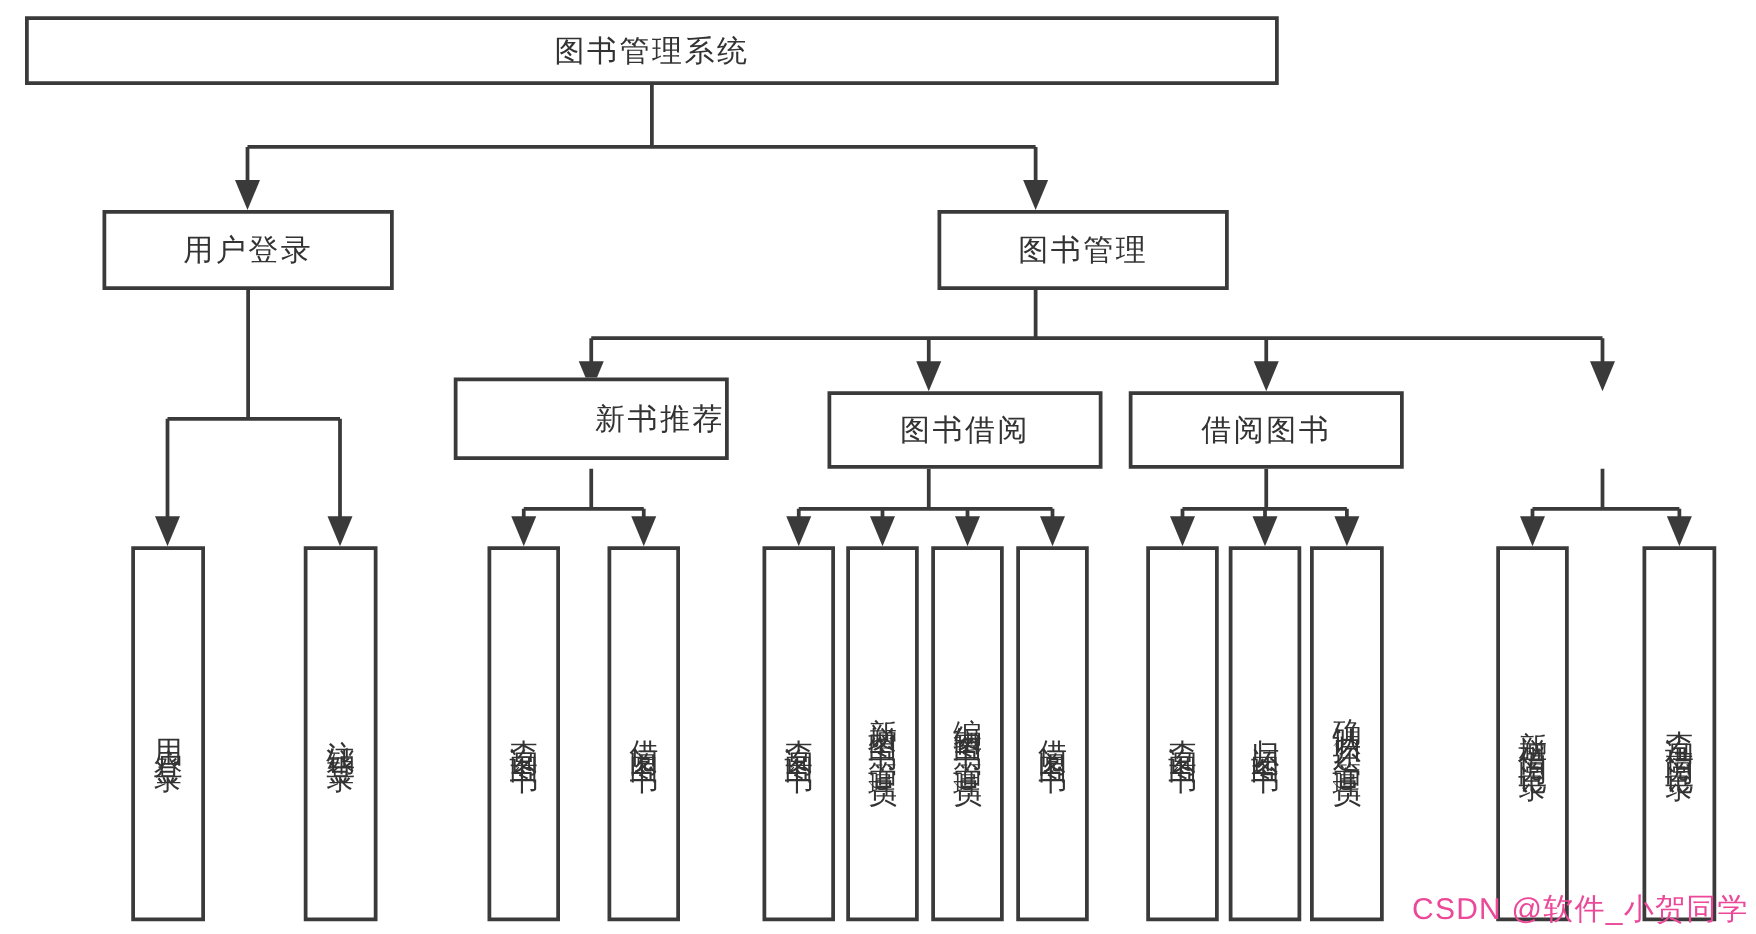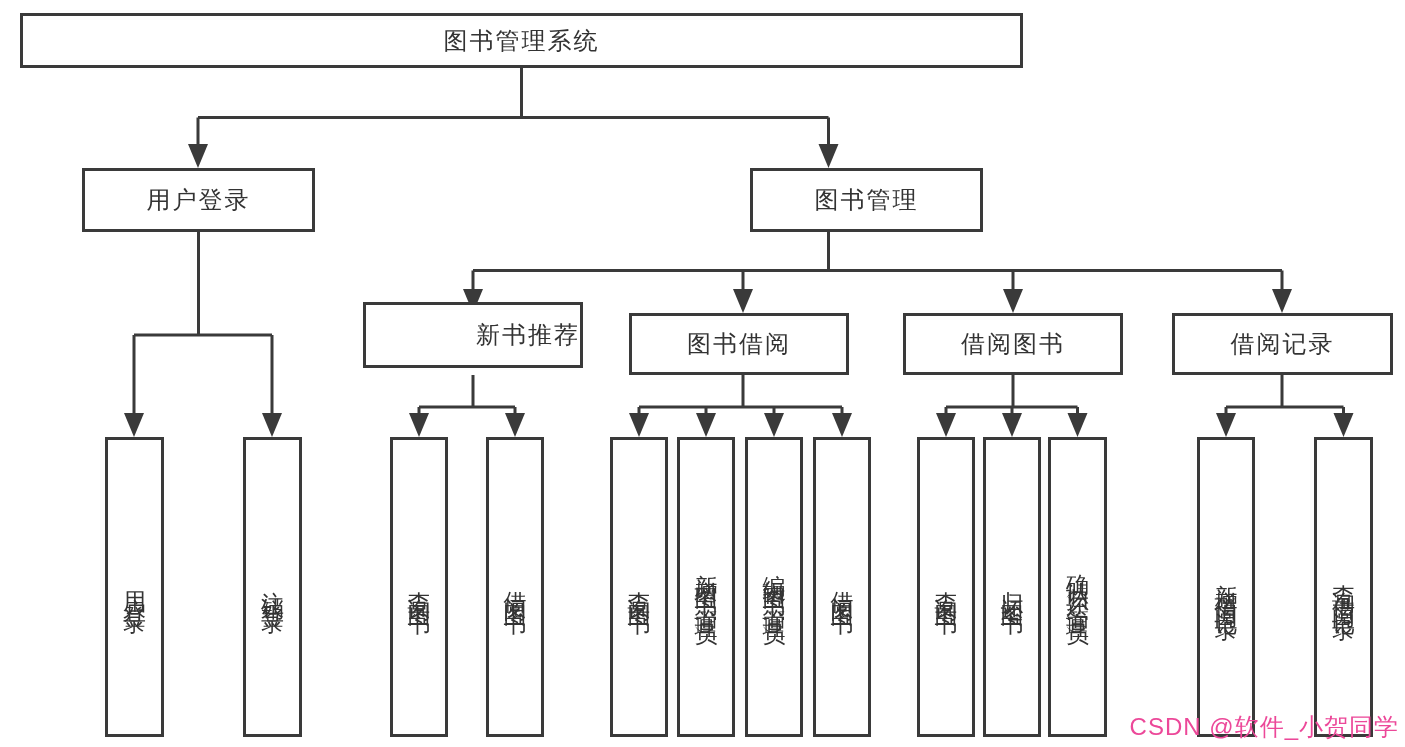--- a/index.html
+++ b/index.html
@@ -91,28 +91,25 @@
   <div class="node hbox" style="left:82px;top:168px;width:233px;height:64px;">
     <span>用户登录</span>
   </div>
   <div class="node hbox" style="left:750px;top:168px;width:233px;height:64px;">
     <span>图书管理</span>
   </div>
 
   <div class="node hbox" style="left:363px;top:302px;width:220px;height:66px;justify-content:flex-end;">
     <span>新书推荐</span>
   </div>
-  <div class="node hbox" style="left:629px;top:313px;width:220px;height:62px;">
+  <div class="node hbox" style="left:662px;top:313px;width:220px;height:62px;">
     <span>图书借阅</span>
   </div>
   <div class="node hbox" style="left:903px;top:313px;width:220px;height:62px;">
     <span>借阅图书</span>
-  </div>
-  <div class="node hbox" style="left:1172px;top:313px;width:221px;height:62px;">
-    <span>借阅记录</span>
   </div>
 
   <div class="node leaf" style="left:105px;top:437px;width:59px;height:300px;">
     <span class="vtext">用户登录</span>
   </div>
   <div class="node leaf" style="left:243px;top:437px;width:59px;height:300px;">
     <span class="vtext">注销登录</span>
   </div>
 
   <div class="node leaf" style="left:390px;top:437px;width:58px;height:300px;">

